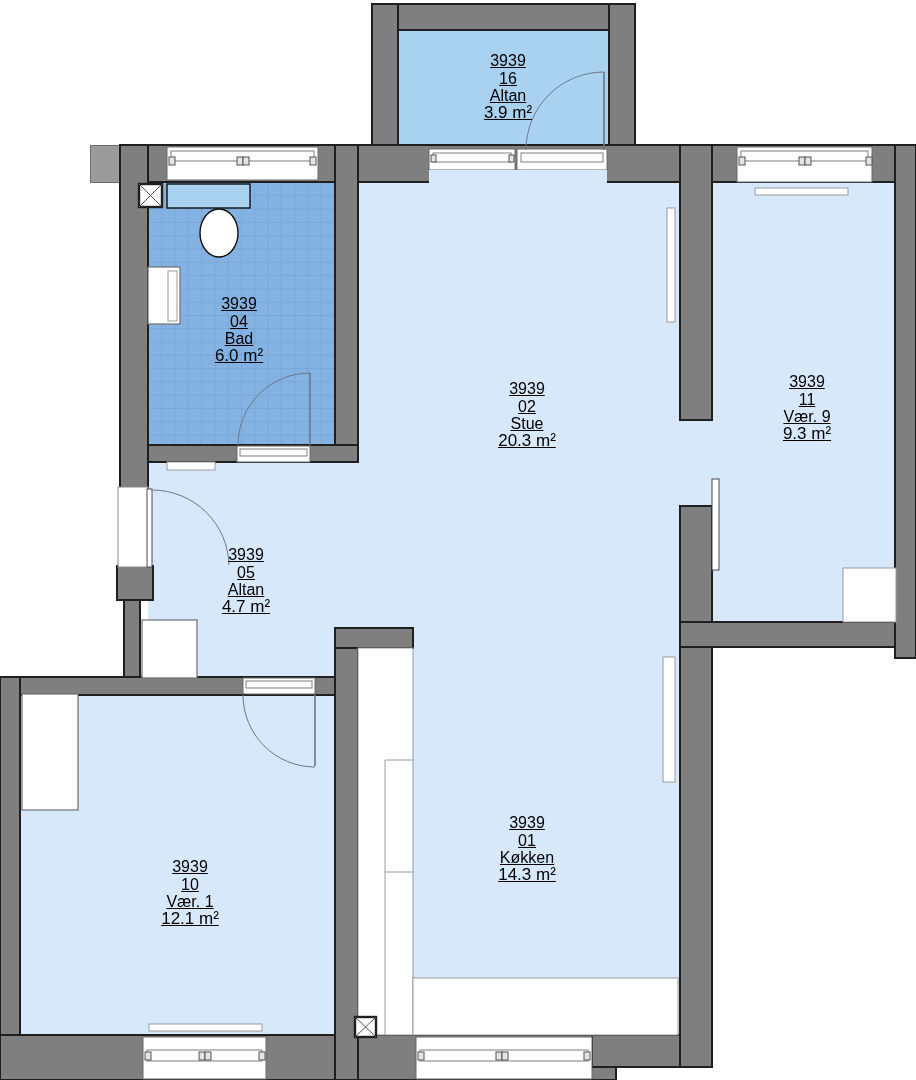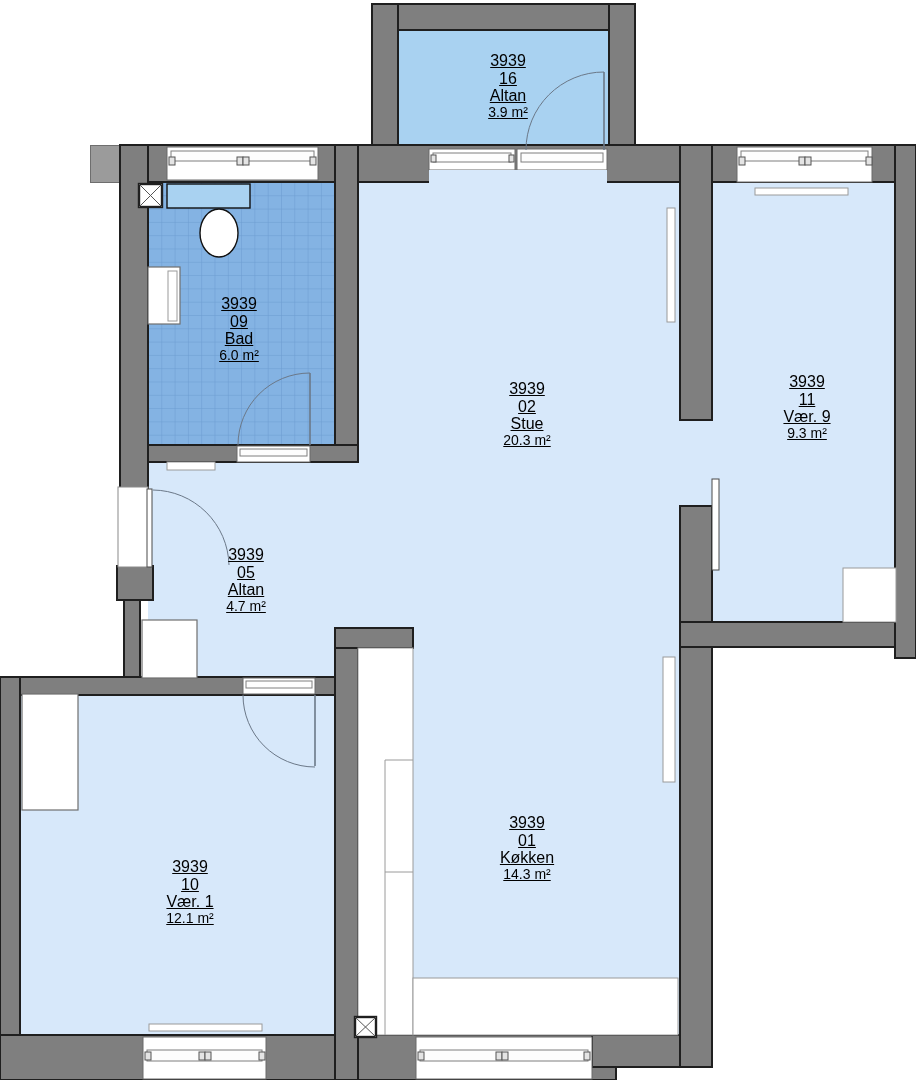--- a/index.html
+++ b/index.html
@@ -21,21 +21,21 @@
   .counter-line{stroke:#9a9a9a;stroke-width:1;fill:none;}
   .xbox{fill:#fff;stroke:#1f1f1f;stroke-width:2.4;}
   .xline{stroke:#555;stroke-width:1;fill:none;}
   .cistern{fill:var(--balcony_floor);stroke:#111;stroke-width:1.4;}
   .toilet{fill:#fff;stroke:#111;stroke-width:1.4;}
   .arc{fill:none;stroke:var(--door_line);stroke-width:1;}
   .leaf{stroke:var(--door_line);stroke-width:1.6;fill:none;}
   .leaf-rect{fill:#fff;stroke:#4a4a4a;stroke-width:1;}
   .room-label{position:absolute;transform:translateX(-50%);text-align:center;
               color:#000;font-size:16px;line-height:17.5px;white-space:nowrap;text-decoration:underline;}
-  .room-label .area{font-size:14px;line-height:15px;}
+  .room-label .area{font-size:17px;line-height:15px;}
 </style>
 </head>
 <body>
 
 <div id="stage">
 <svg width="916" height="1080" viewBox="0 0 916 1080">
   <defs>
     <pattern id="tiles" x="148" y="182" width="13.3" height="13.3" patternUnits="userSpaceOnUse">
       <rect class="tile-base" width="13.3" height="13.3"></rect>
       <path class="tile-line" d="M13.3 0H0V13.3"></path>
@@ -198,21 +198,21 @@
 </svg>
 
   <div class="room-label" style="left:508px;top:52px">
     <div>3939</div>
     <div>16</div>
     <div>Altan</div>
     <div class="area">3.9 m²</div>
   </div>
   <div class="room-label" style="left:239px;top:295px">
     <div>3939</div>
-    <div>09</div>
+    <div>04</div>
     <div>Bad</div>
     <div class="area">6.0 m²</div>
   </div>
   <div class="room-label" style="left:527px;top:380px">
     <div>3939</div>
     <div>02</div>
     <div>Stue</div>
     <div class="area">20.3 m²</div>
   </div>
   <div class="room-label" style="left:807px;top:373px">

